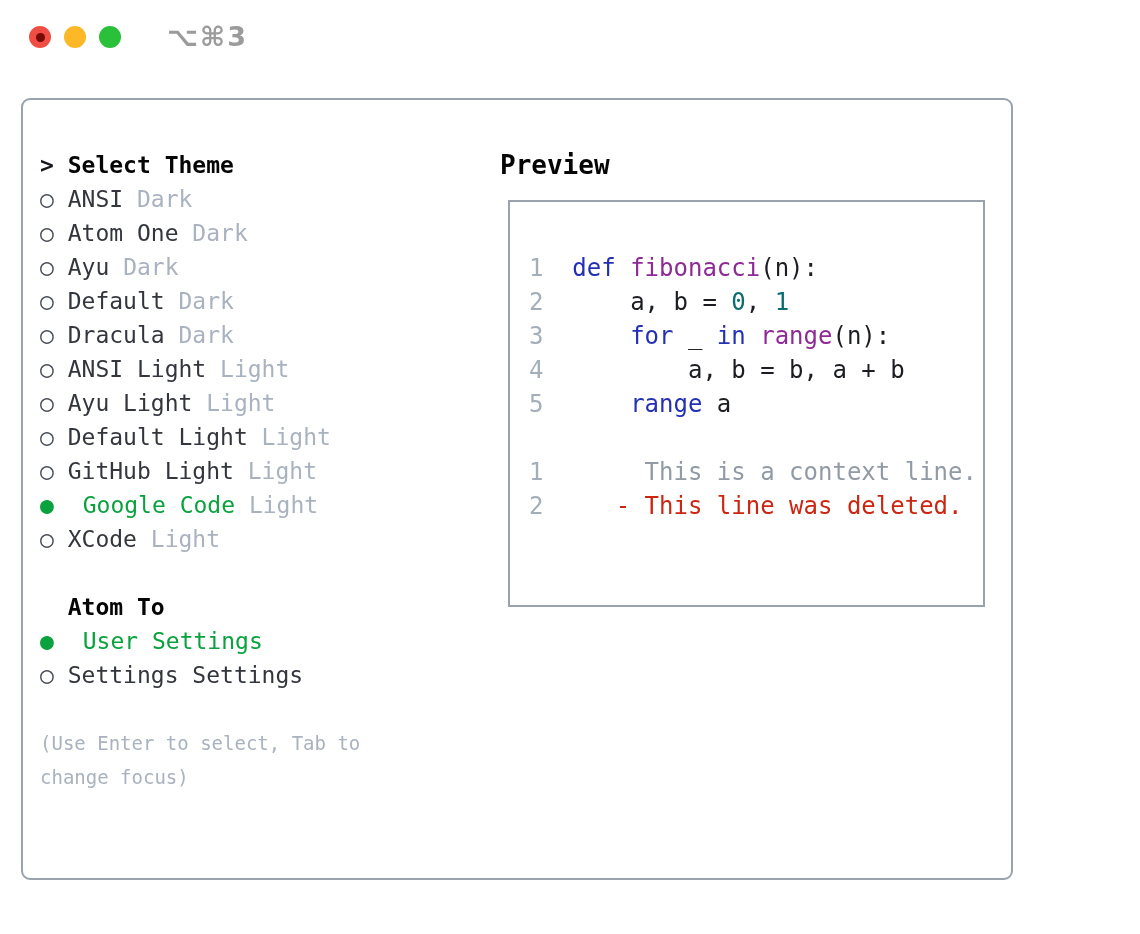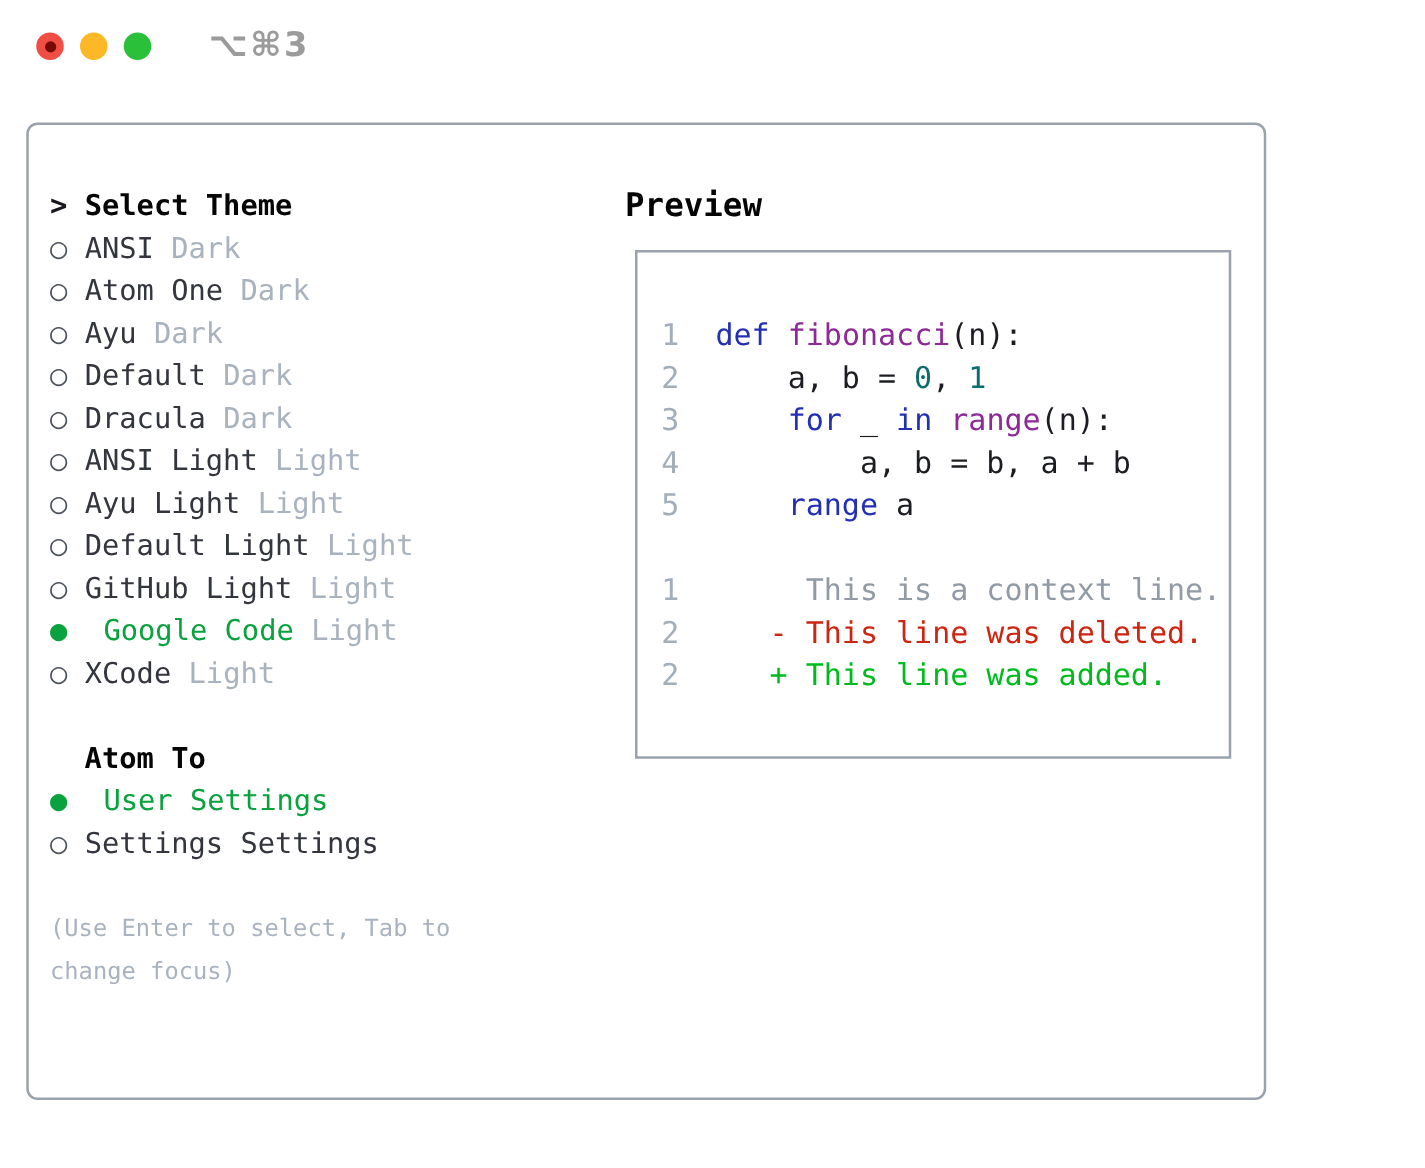--- a/index.html
+++ b/index.html
@@ -121,17 +121,16 @@
     <div class="preview-box" id="preview-box">
 
     <div class="code-line"><span class="ln">1</span><span class="tk-kw">def</span><span class="tk-pln"> </span><span class="tk-fn">fibonacci</span><span class="tk-pln">(</span><span class="tk-pln">n</span><span class="tk-pln">):</span></div>
         <div class="code-line"><span class="ln">2</span><span class="tk-pln">    a, b = </span><span class="tk-lit">0</span><span class="tk-pln">, </span><span class="tk-lit">1</span></div>
         <div class="code-line"><span class="ln">3</span><span class="tk-pln">    </span><span class="tk-kw">for</span><span class="tk-pln"> _ </span><span class="tk-kw">in</span><span class="tk-pln"> </span><span class="tk-fn">range</span><span class="tk-pln">(n):</span></div>
         <div class="code-line"><span class="ln">4</span><span class="tk-pln">        a, b = b, a + b</span></div>
         <div class="code-line"><span class="ln">5</span><span class="tk-pln">    </span><span class="tk-kw">range</span><span class="tk-pln"> a</span></div>
         <div class="code-line"><span class="ln"></span></div>
         <div class="code-line"><span class="ln">1</span><span class="tk-ctx">     This is a context line.</span></div>
         <div class="code-line"><span class="ln">2</span><span class="tk-del">   - This line was deleted.</span></div>
-        <div class="code-line"><span class="ln">2</span><span class="tk-add">   + This line was added.</span></div>
       </div>
 
   </div>
 </div>
 
 </body></html>

